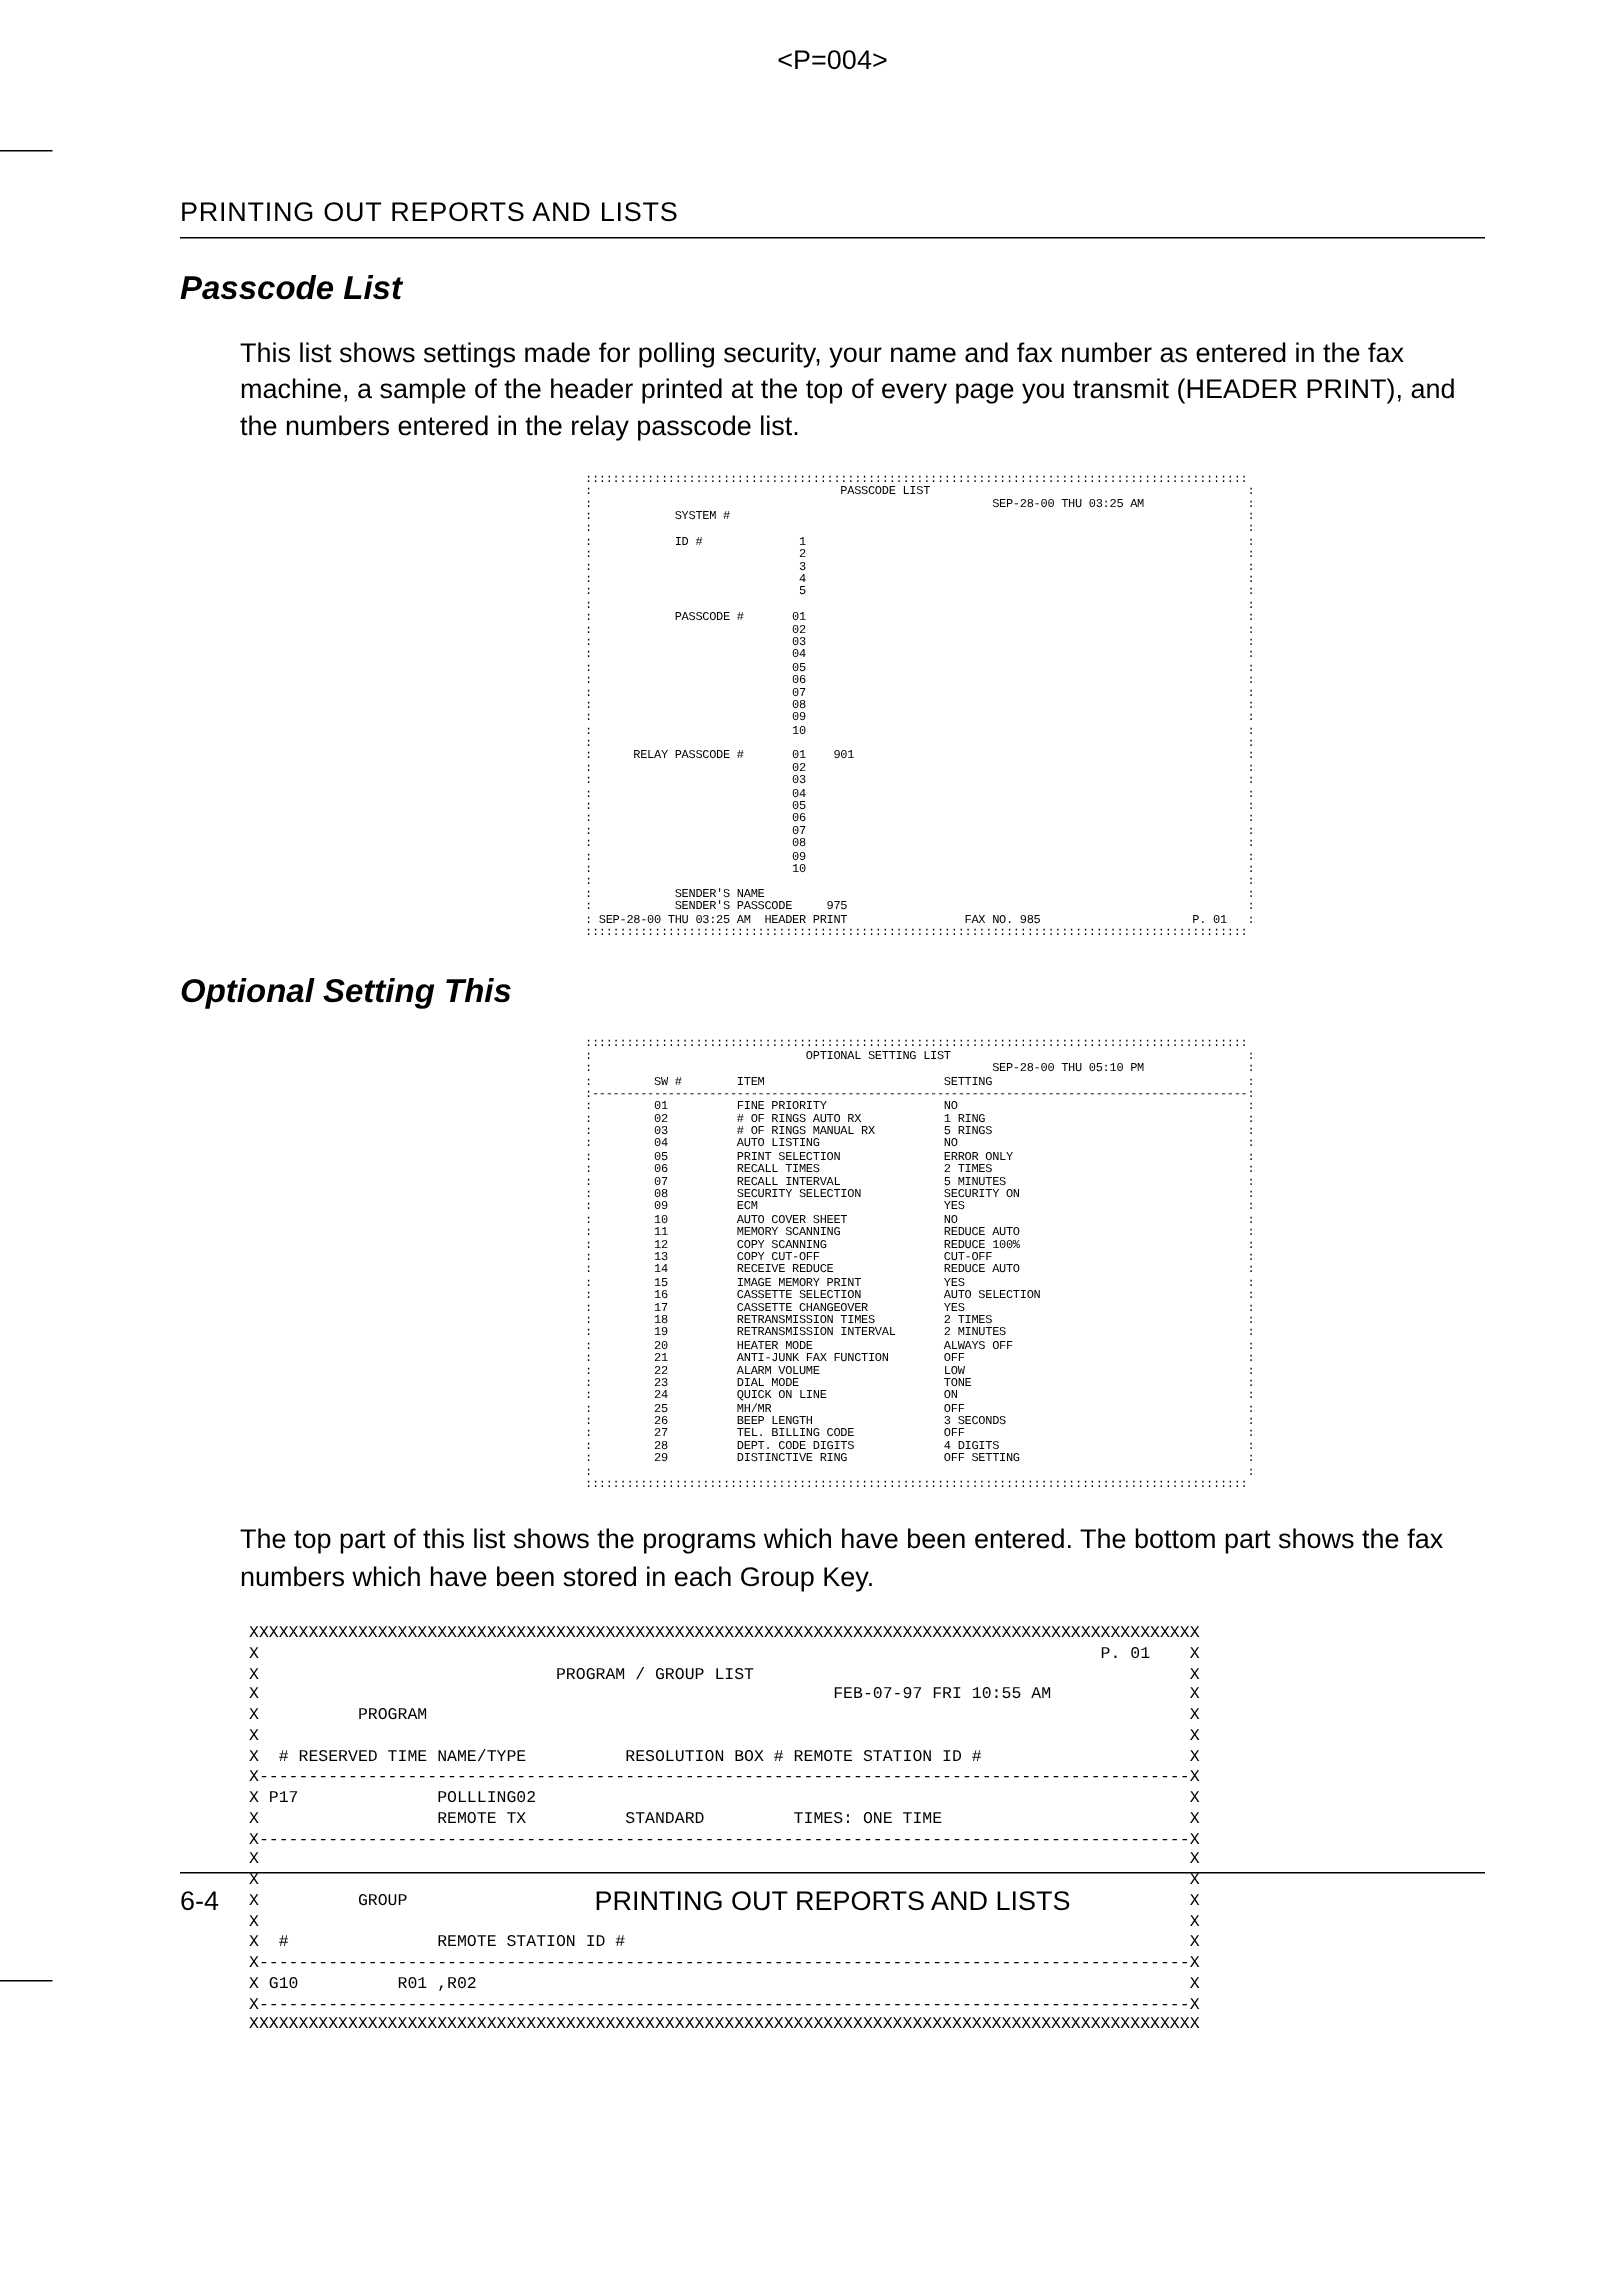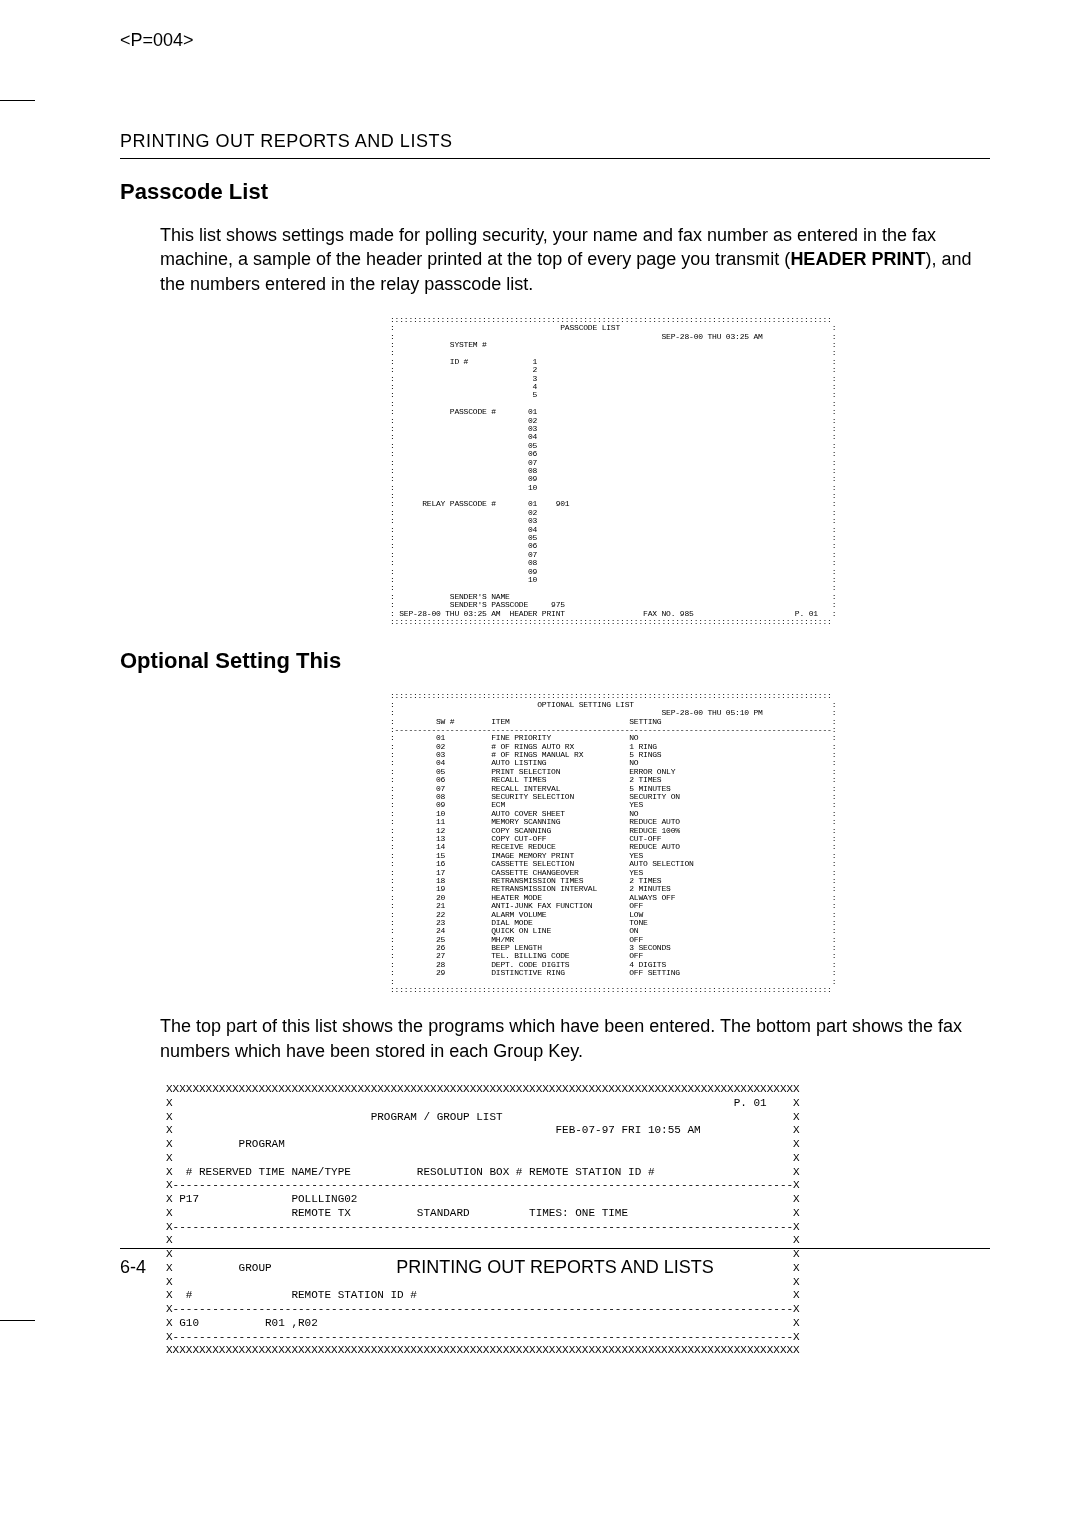--- a/index.html
+++ b/index.html
@@ -13,49 +13,51 @@
   .page {
     width: 1080px;
     height: 1528px;
     position: relative;
     box-sizing: border-box;
     padding: 30px 90px 40px 120px;
   }
   .top-mark {
     font-size: 18px;
     margin-bottom: 80px;
+    text-align: center;
   }
   .crop-mark-left {
     position: absolute;
     left: 0;
     width: 35px;
     border-top: 1px solid #000;
   }
   .rule {
     border-top: 1.5px solid #000;
     margin: 0 0 4px 0;
   }
   .running-head {
     font-size: 18px;
     letter-spacing: 0.5px;
     margin-bottom: 6px;
   }
   .section-title {
     font-weight: bold;
+    font-style: italic;
     font-size: 22px;
     margin-top: 20px;
     margin-bottom: 10px;
   }
   .body-text {
     font-size: 18px;
     line-height: 1.35;
     margin-left: 40px;
     margin-right: 10px;
   }
-  .bold { font-weight: bold; margin-top: 45px; }
+  .bold { font-weight: normal; margin-top: 45px; }
   .printout {
     display: block;
     margin: 16px auto 10px auto;
     font-family: "Courier New", monospace;
     font-size: 8px;
     line-height: 1.05;
     white-space: pre;
     color: #000;
     background: #fff;
     padding: 2px;

